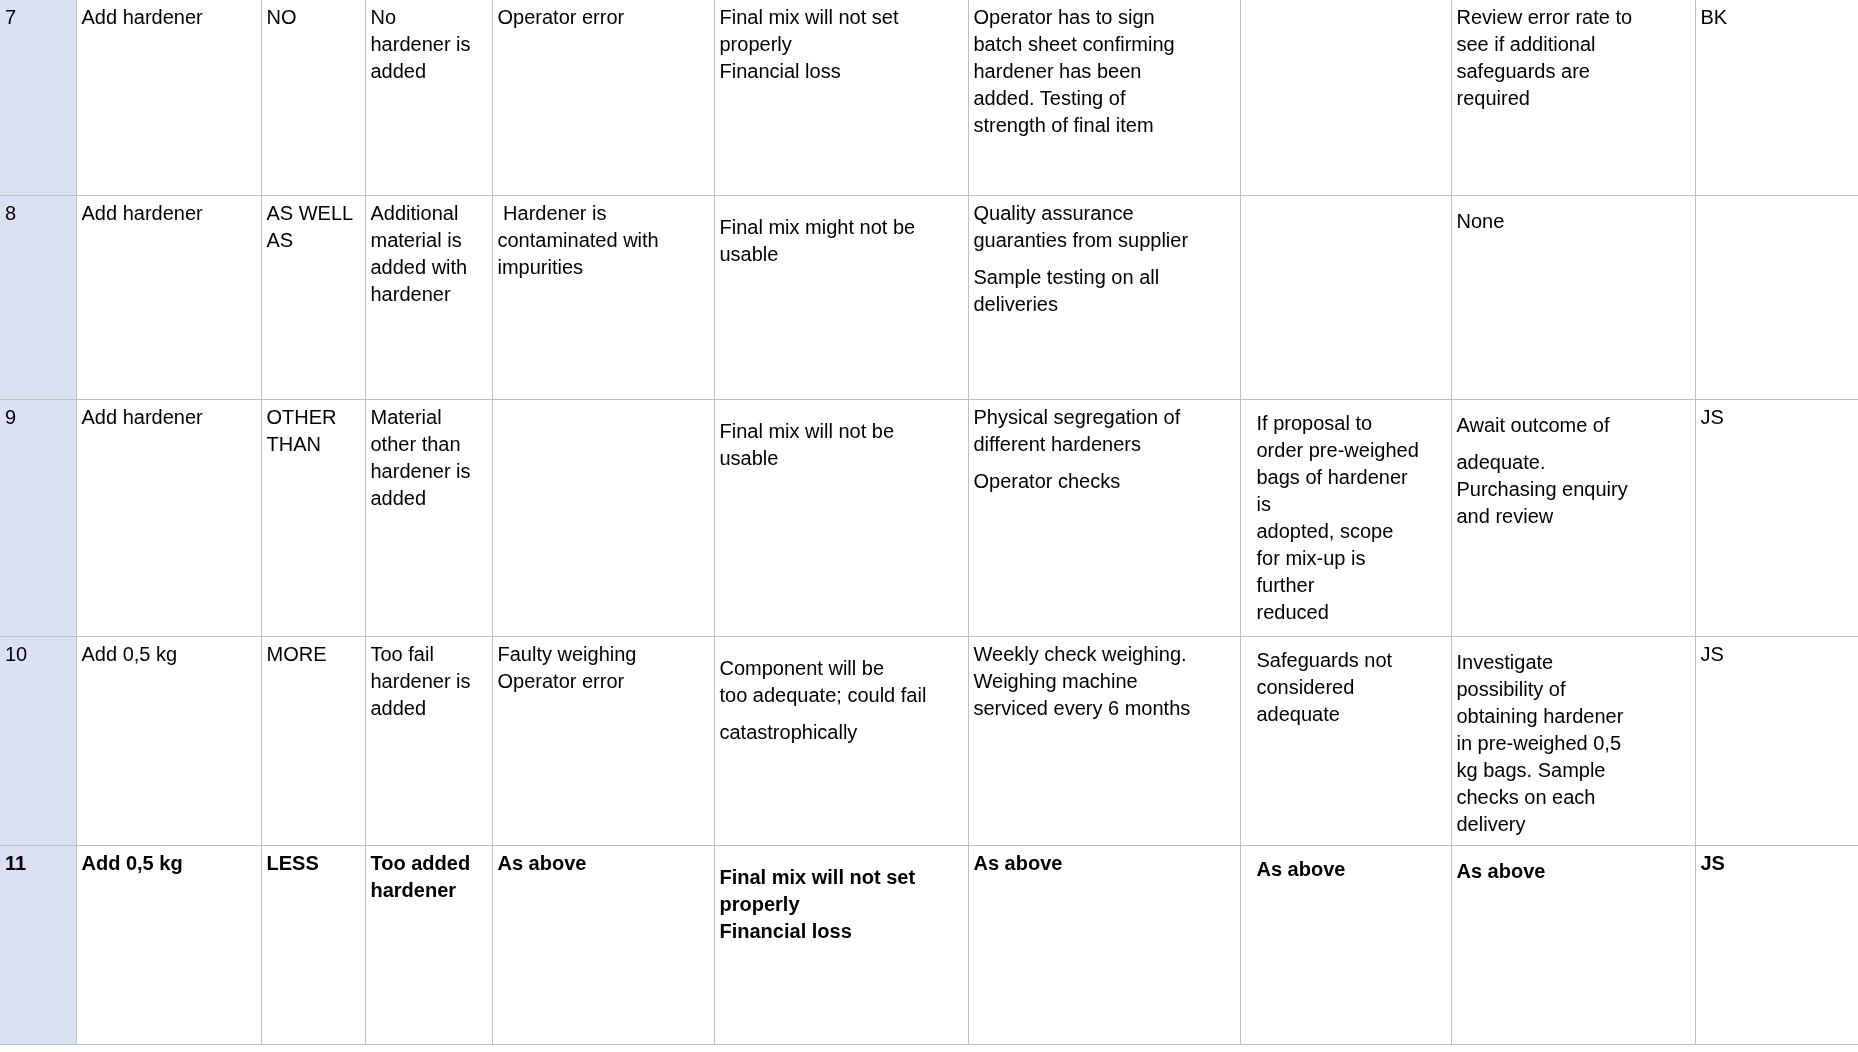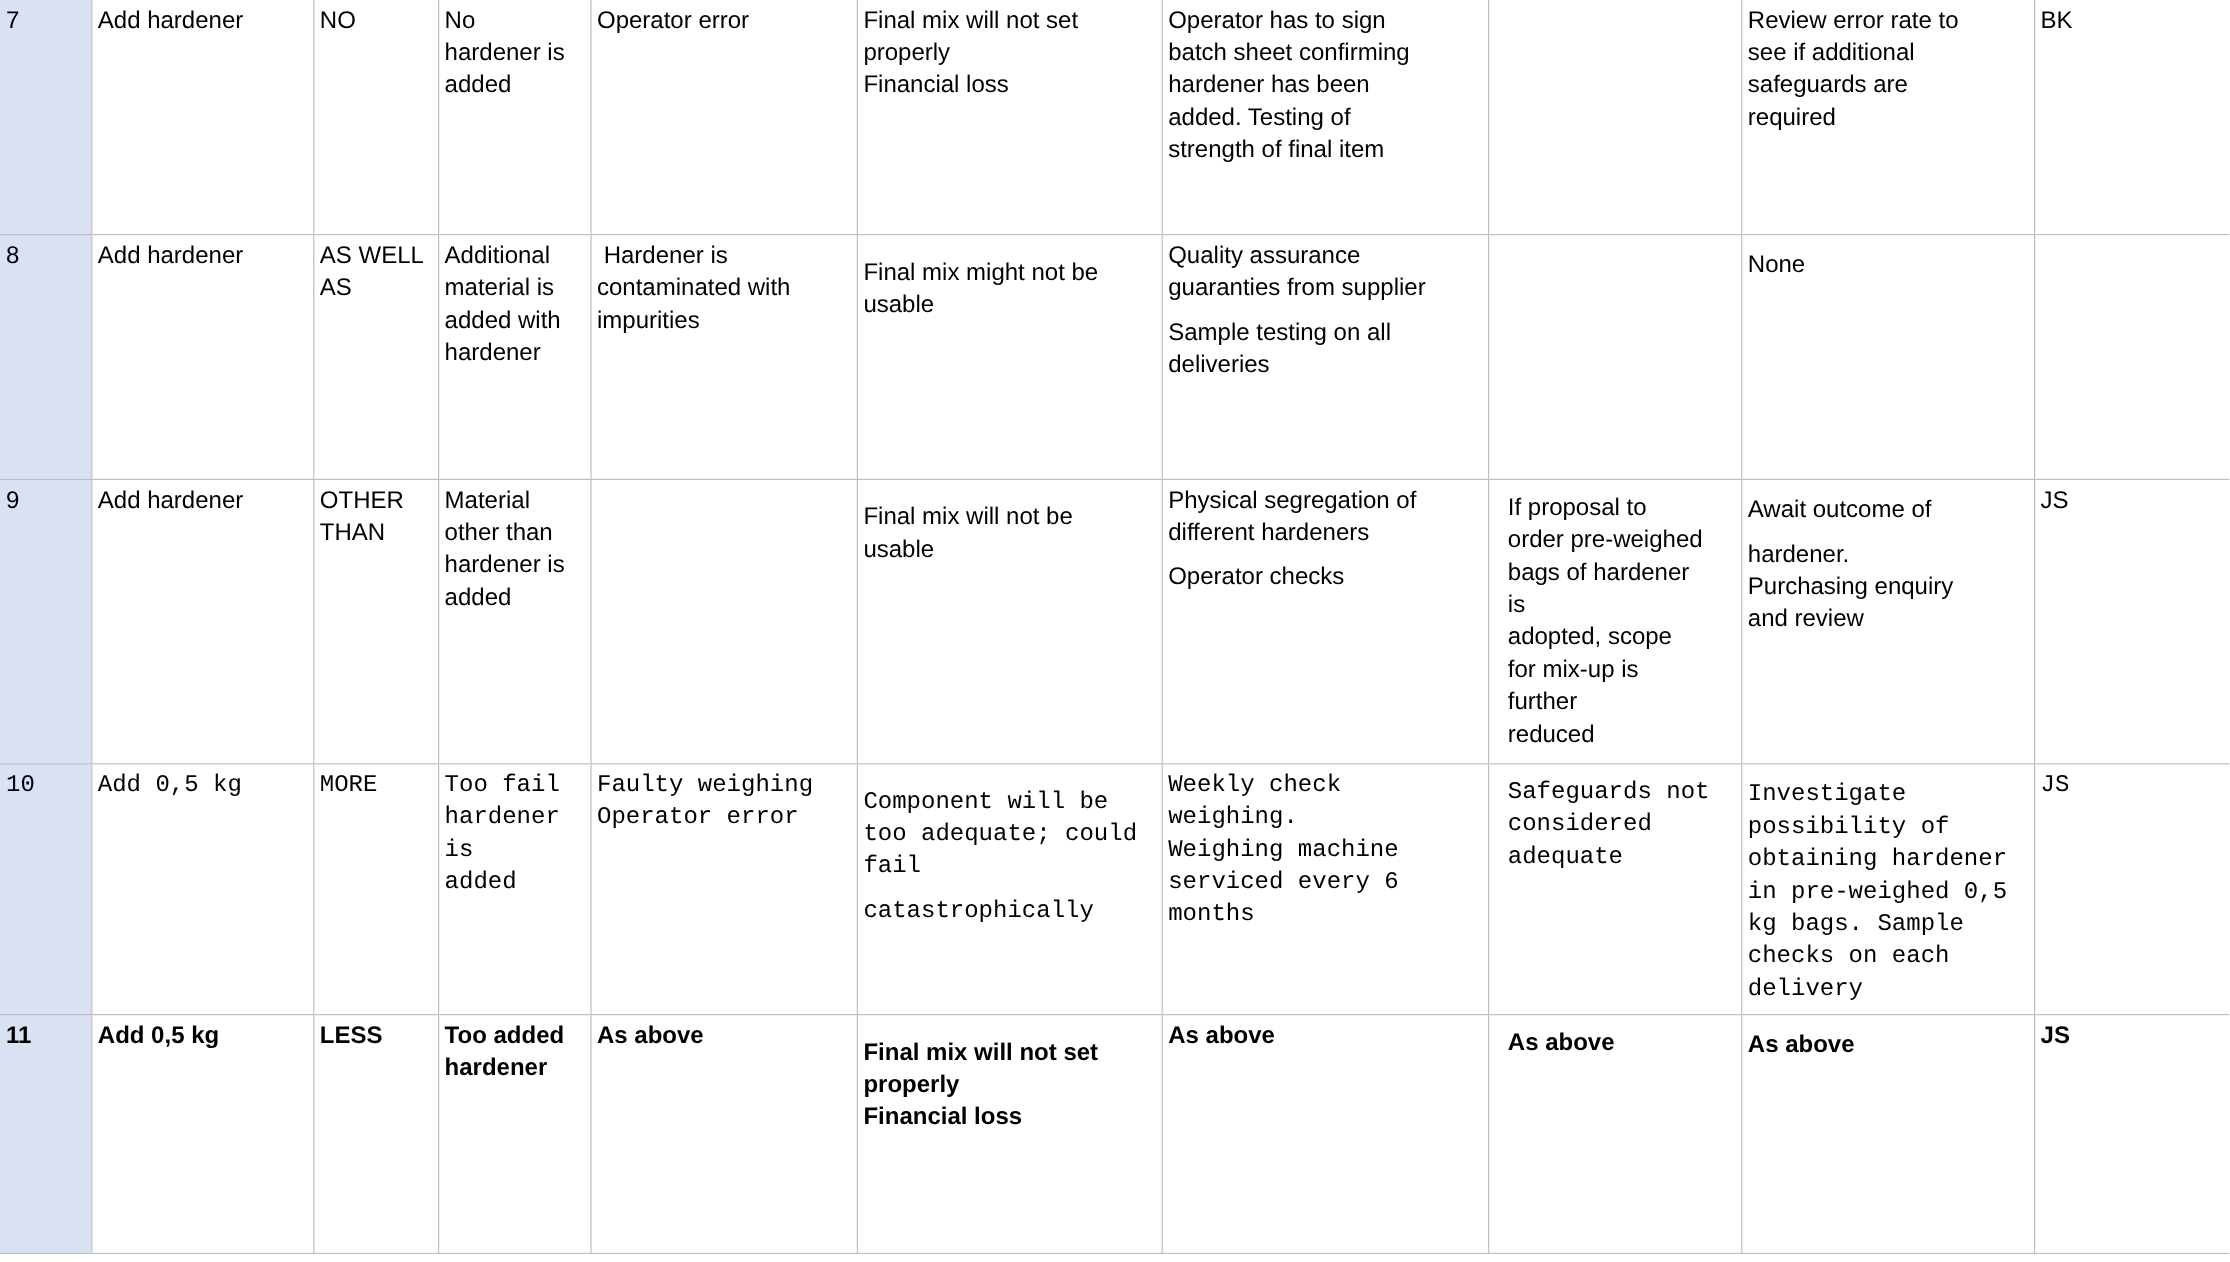--- a/index.html
+++ b/index.html
@@ -25,21 +25,21 @@
     padding: 4px 6px 0 5px;
     font-size: 20px;
     line-height: 27px;
     overflow: hidden;
   }
   table.hazop td:last-child { border-right: none; }
   
   tr.r0 { height: 195px; }
   tr.r1 { height: 204px; }
   tr.r2 { height: 237px; }
-  tr.r3 { height: 209px; font-family: Liberation Mono, monospace; }
+  tr.r3 { height: 209px; }
   tr.r4 { height: 199px; font-weight: bold; }
   td.col-num {
     background: #dae1f2;
     padding: 3px 4px 0 5px;
     border-right: 1px solid #bfbfbf;
   }
   td.col-consequence, td.col-comments, td.col-actions { padding-left: 10px; }
   tr:not(:first-child) td.col-consequence { padding-top: 18px; margin-top: 12px; }
   tr:not(:first-child) td.col-comments   { padding-top: 10px; padding-left: 16px; }
   tr:not(:first-child) td.col-actions    { padding-top: 12px; }
@@ -172,21 +172,21 @@
 order pre-weighed
 bags of hardener
 is
 adopted, scope
 for mix-up is
 further
 reduced</div>
         </td>
     <td class="col-actions">
           <div class="para">Await outcome of</div>
-          <div class="para">hardener.
+          <div class="para">adequate.
 Purchasing enquiry
 and review</div>
         </td>
     <td class="col-initials">
           <div class="para">JS</div>
         </td>
   </tr>
       <tr class="r3">
     <td class="col-num">10</td>
     <td class="col-task">

